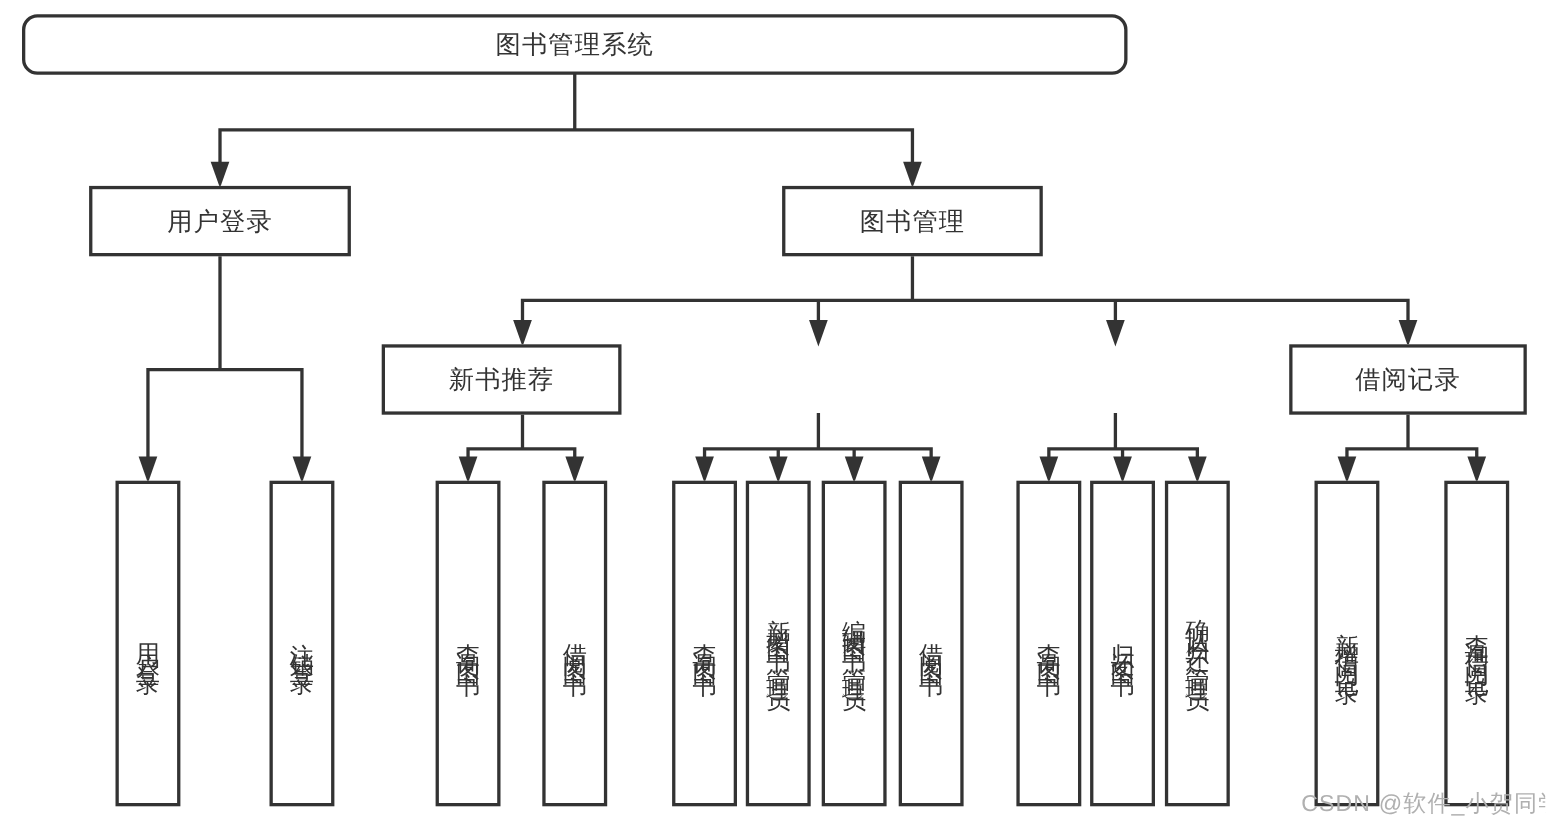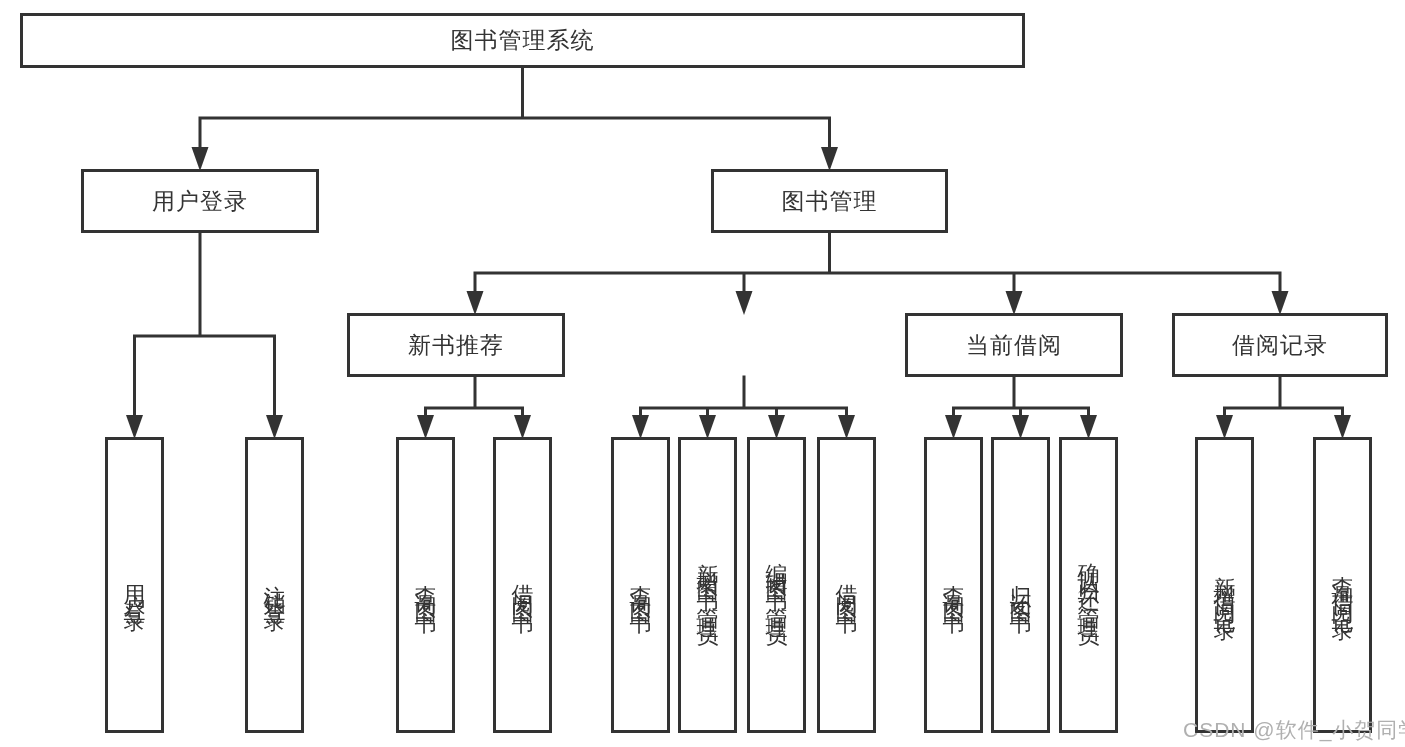--- a/index.html
+++ b/index.html
@@ -92,27 +92,26 @@
       <polygon stroke="none" points="945,415 962,415 953.5,439"></polygon>
       <polygon stroke="none" points="1012,415 1029,415 1020.5,439"></polygon>
       <polygon stroke="none" points="1080,415 1097,415 1088.5,439"></polygon>
 
       <path fill="none" stroke-width="3" d="M1280 377 V408 M1224.5 408 H1342.5 M1224.5 408 V430 M1342.5 408 V430"></path>
       <polygon stroke="none" points="1216,415 1233,415 1224.5,439"></polygon>
       <polygon stroke="none" points="1334,415 1351,415 1342.5,439"></polygon>
     </g>
   </svg>
 
-  <div class="box h" style="left:20px; top:13px; width:1005px; height:55px;">图书管理系统</div>
+  <div class="box h" style="left:20px; top:13px; width:1005px; height:55px;border-radius:14px;">图书管理系统</div>
 
   <div class="box h" style="left:81px; top:169px; width:238px; height:64px;">用户登录</div>
   <div class="box h" style="left:711px; top:169px; width:237px; height:64px;">图书管理</div>
 
   <div class="box h" style="left:347px; top:313px; width:218px; height:64px;">新书推荐</div>
-  <div class="box h" style="left:905px; top:313px; width:218px; height:64px;">当前借阅</div>
   <div class="box h" style="left:1172px; top:313px; width:216px; height:64px;">借阅记录</div>
 
   <div class="box v" style="left:105px; top:437px; width:59px; height:296px;">
     <span class="vtext">用户登录</span>
   </div>
   <div class="box v" style="left:245px; top:437px; width:59px; height:296px;">
     <span class="vtext">注销登录</span>
   </div>
 
   <div class="box v" style="left:396px; top:437px; width:59px; height:296px;">

